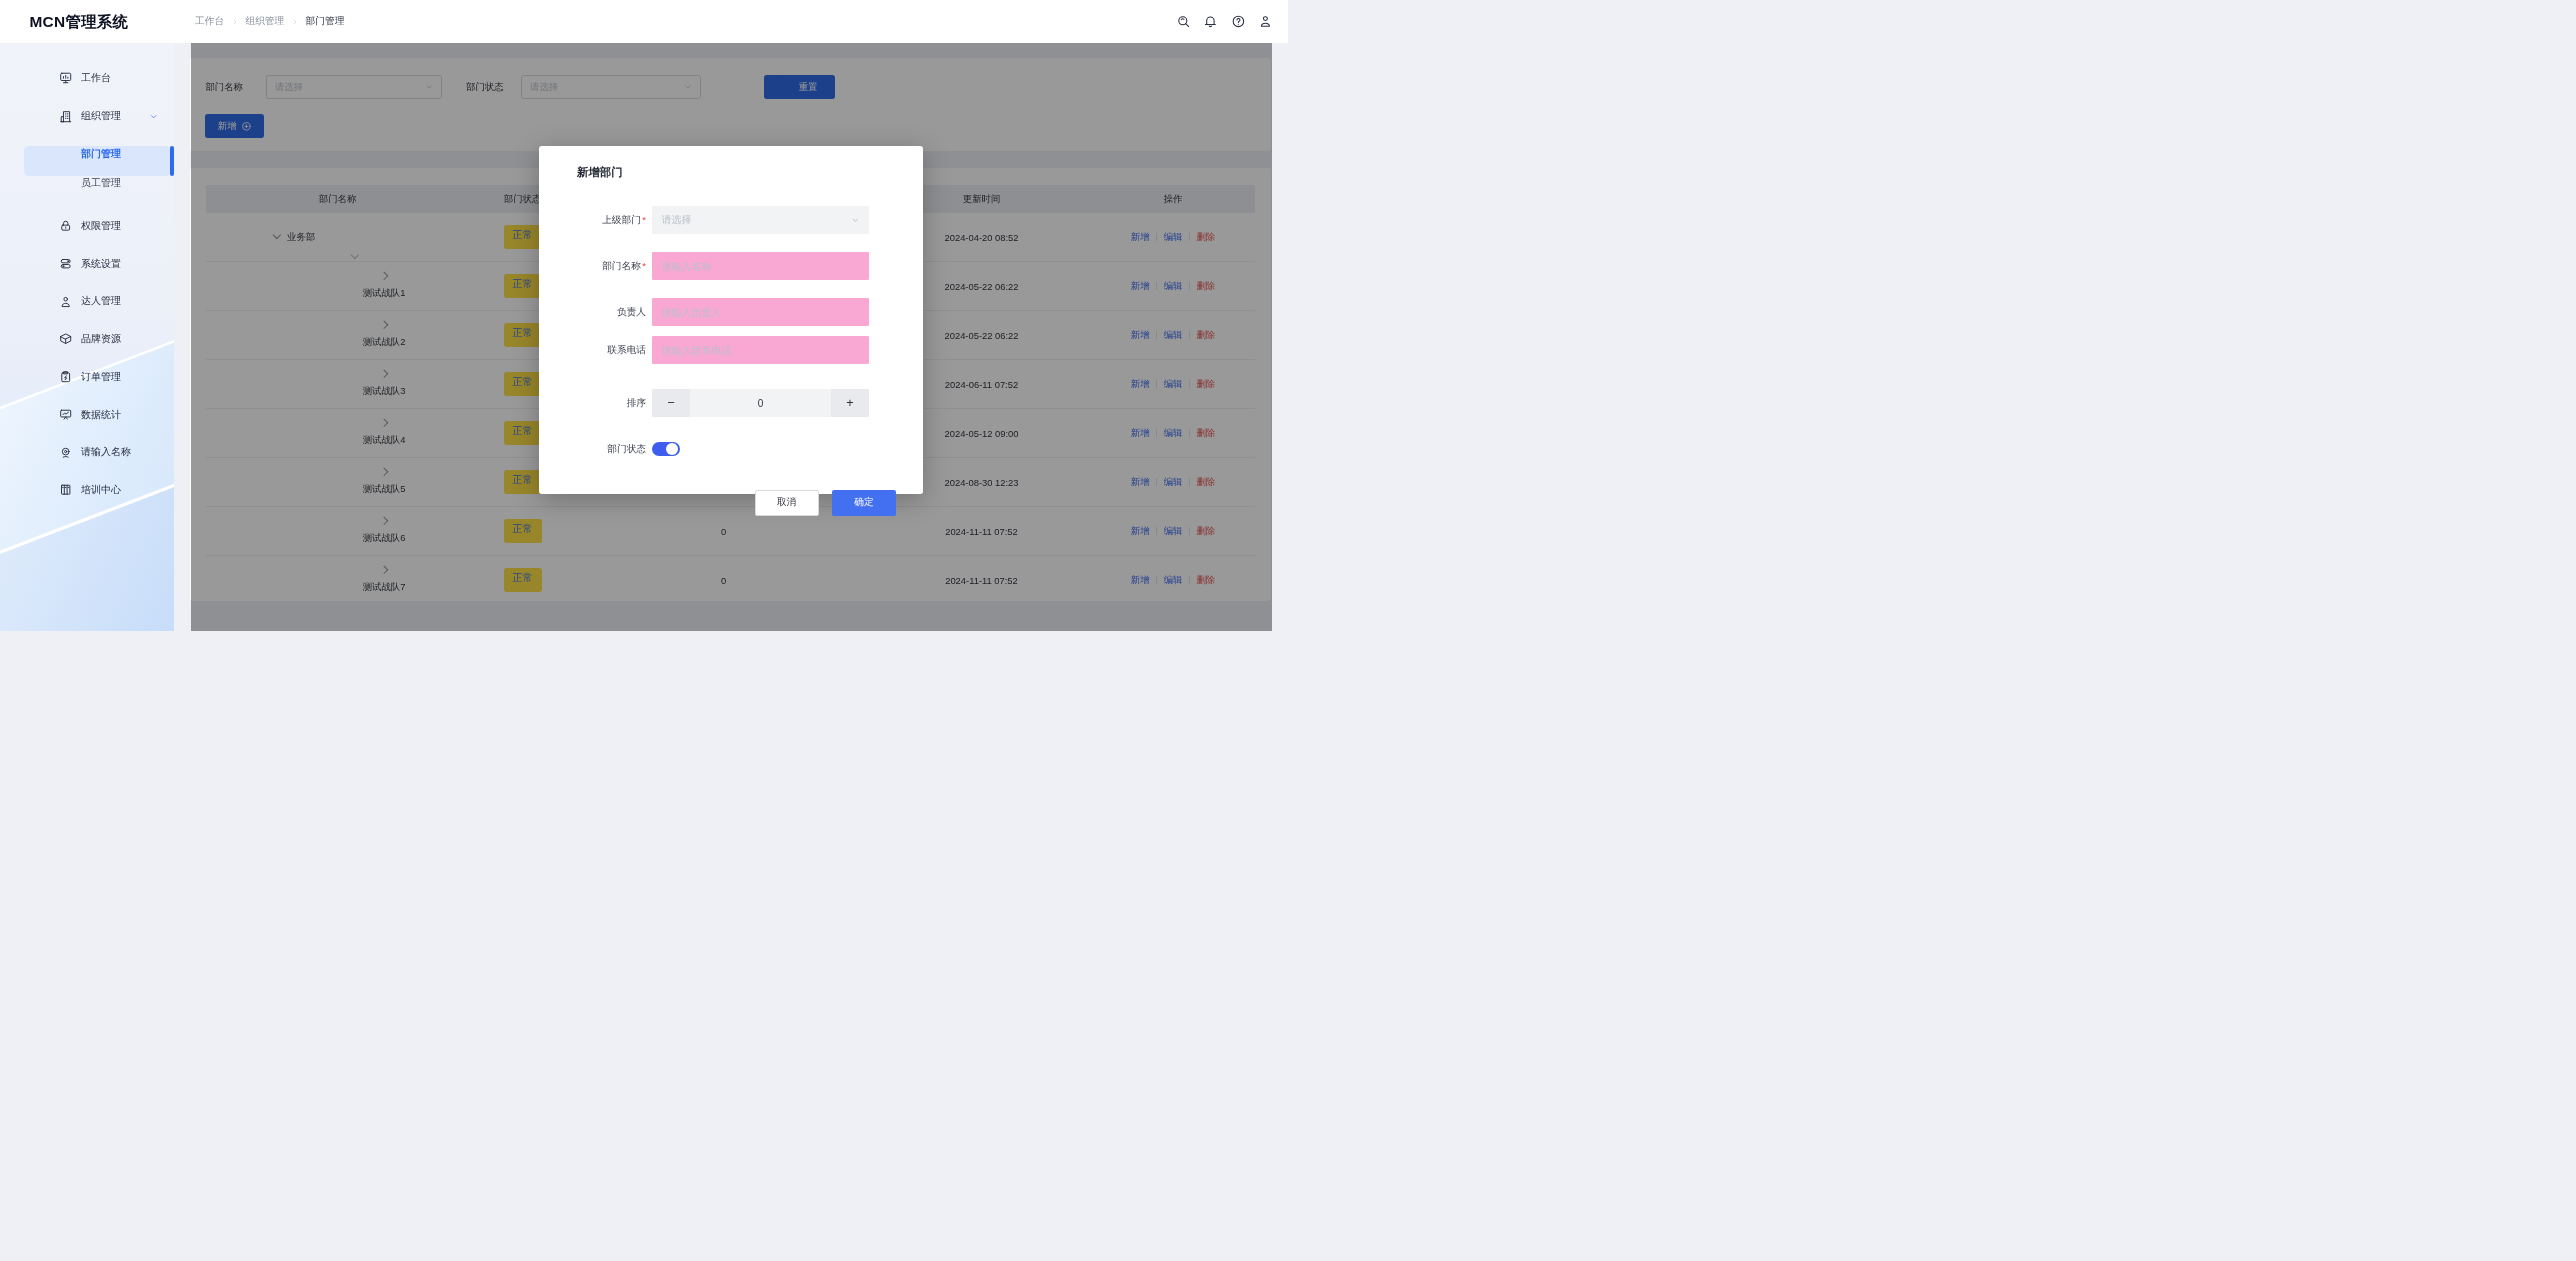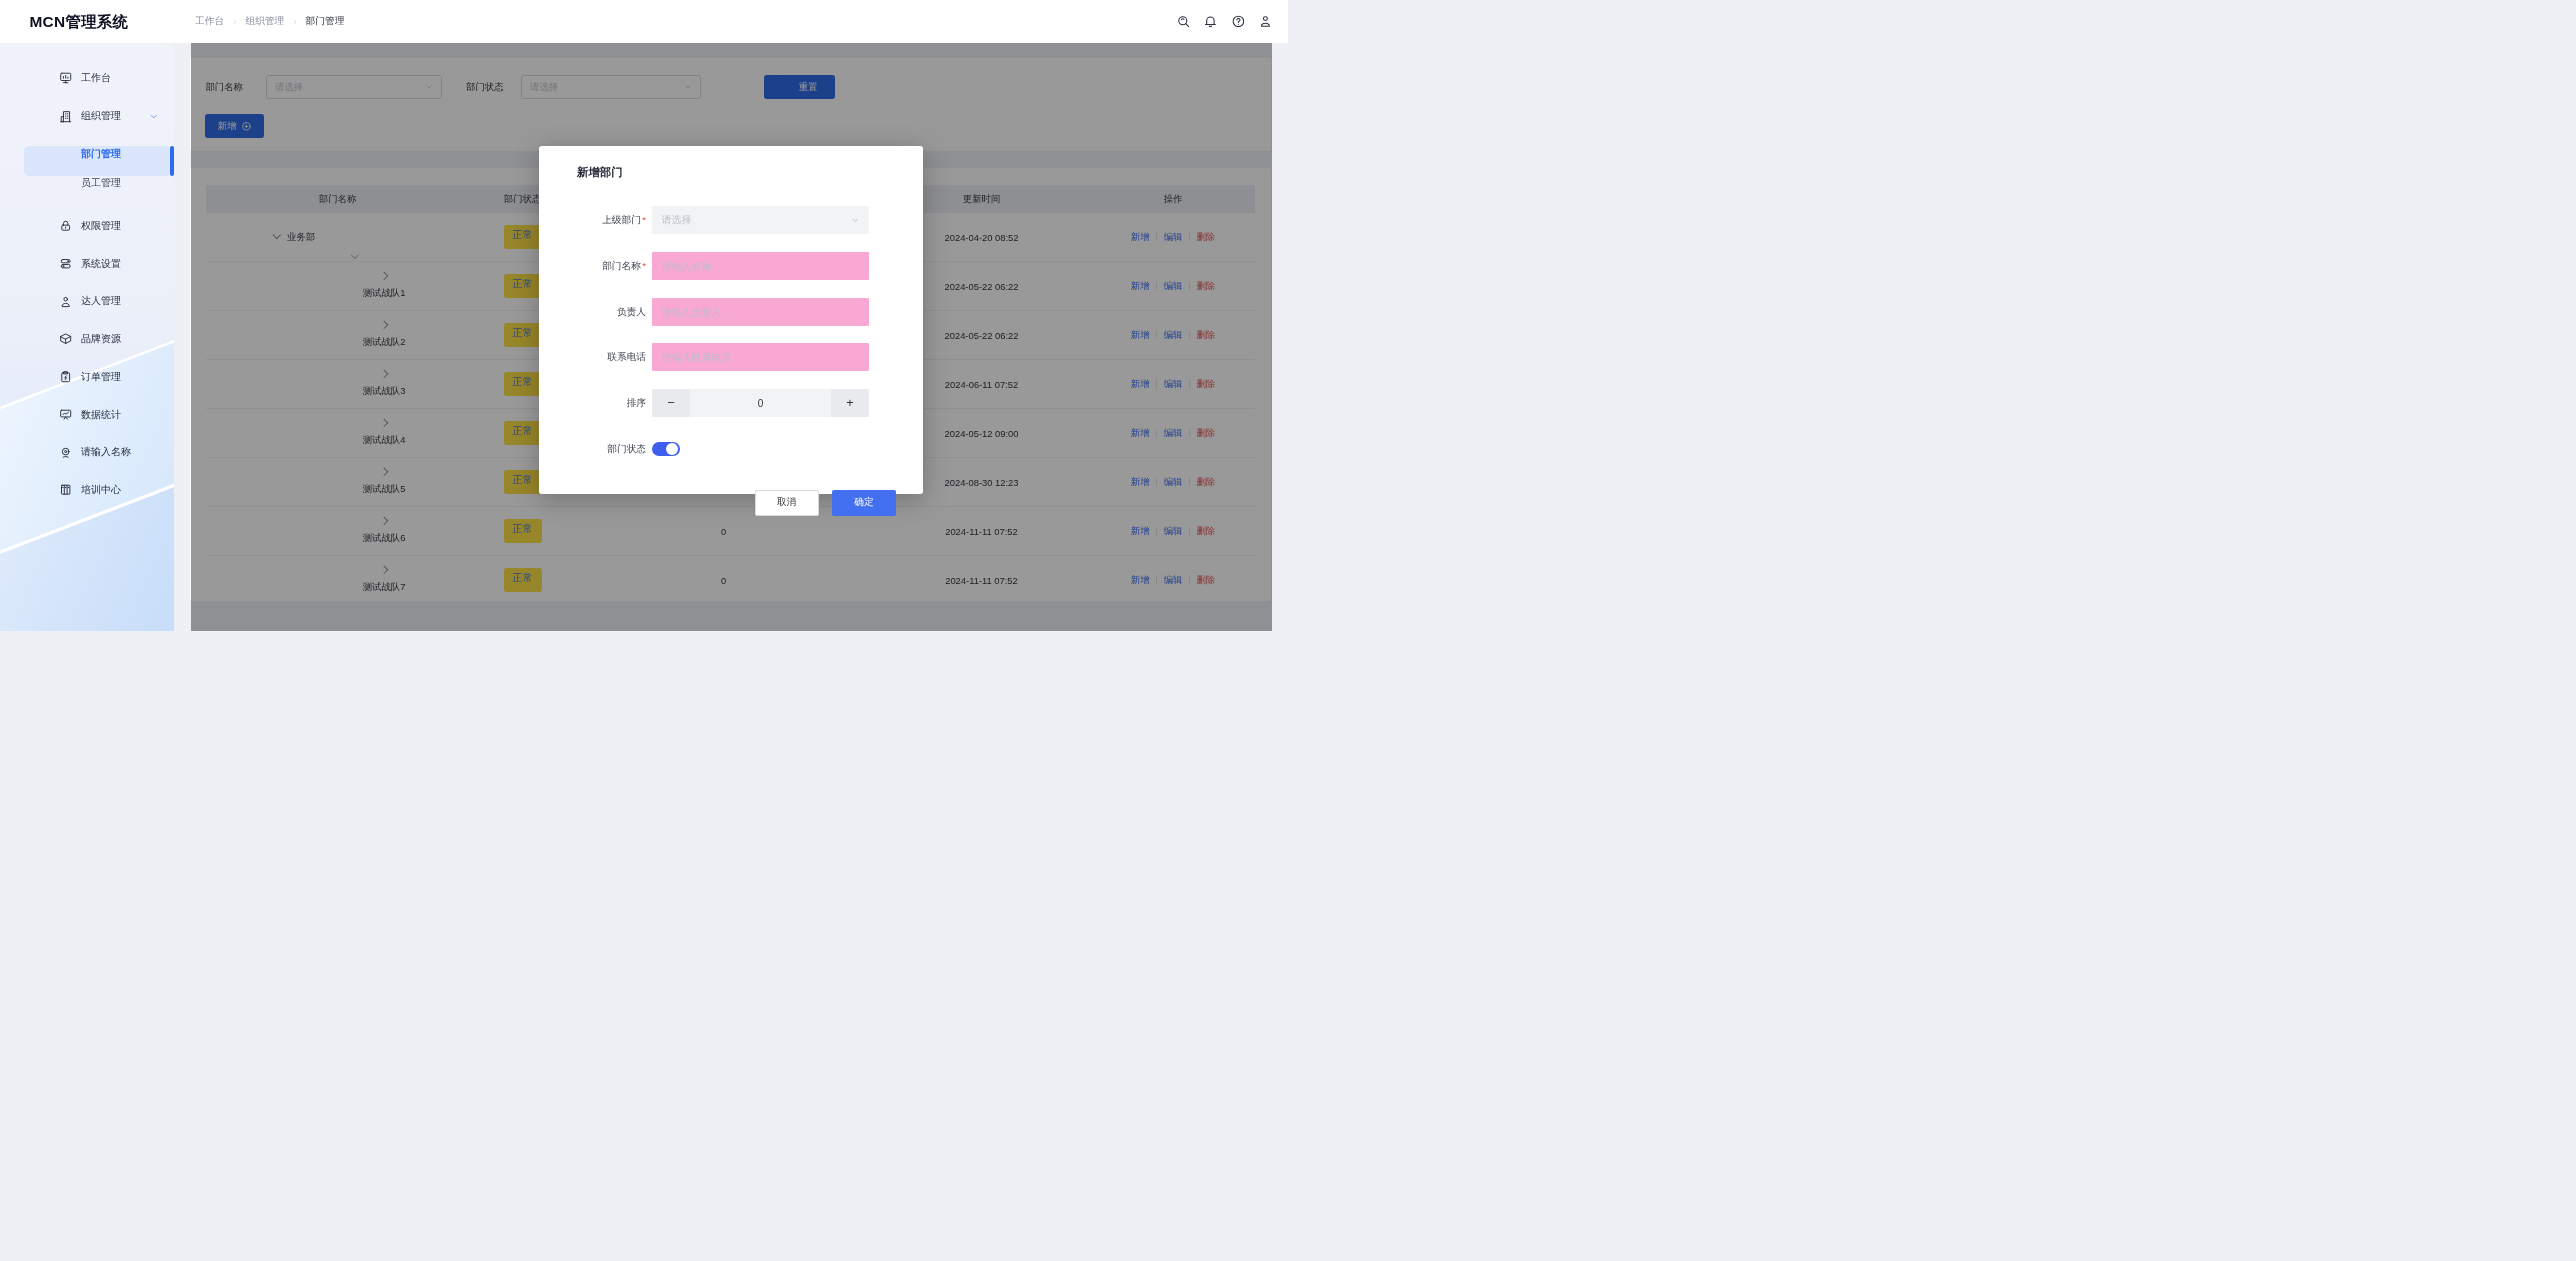--- a/index.html
+++ b/index.html
@@ -512,21 +512,21 @@
   <div class="m-row" style="top:106px;">
     <span class="m-label"><span>部门名称</span><span class="req">*</span></span>
     <input class="m-ctrl m-input" placeholder="请输入名称" style="">
   </div>
 
   <div class="m-row" style="top:152px;">
     <span class="m-label"><span>负责人</span></span>
     <input class="m-ctrl m-input" placeholder="请输入负责人" style="">
   </div>
 
-  <div class="m-row" style="top:197px;">
+  <div class="m-row" style="top:190px;">
     <span class="m-label"><span>联系电话</span></span>
     <input class="m-ctrl m-input" placeholder="请输入联系电话" style="">
   </div>
 
   <div class="m-row" style="top:243px;">
     <span class="m-label"><span>排序</span></span>
     <div class="m-ctrl stepper">
       <span class="step-btn">−</span>
       <span class="step-val">0</span>
       <span class="step-btn">+</span>

